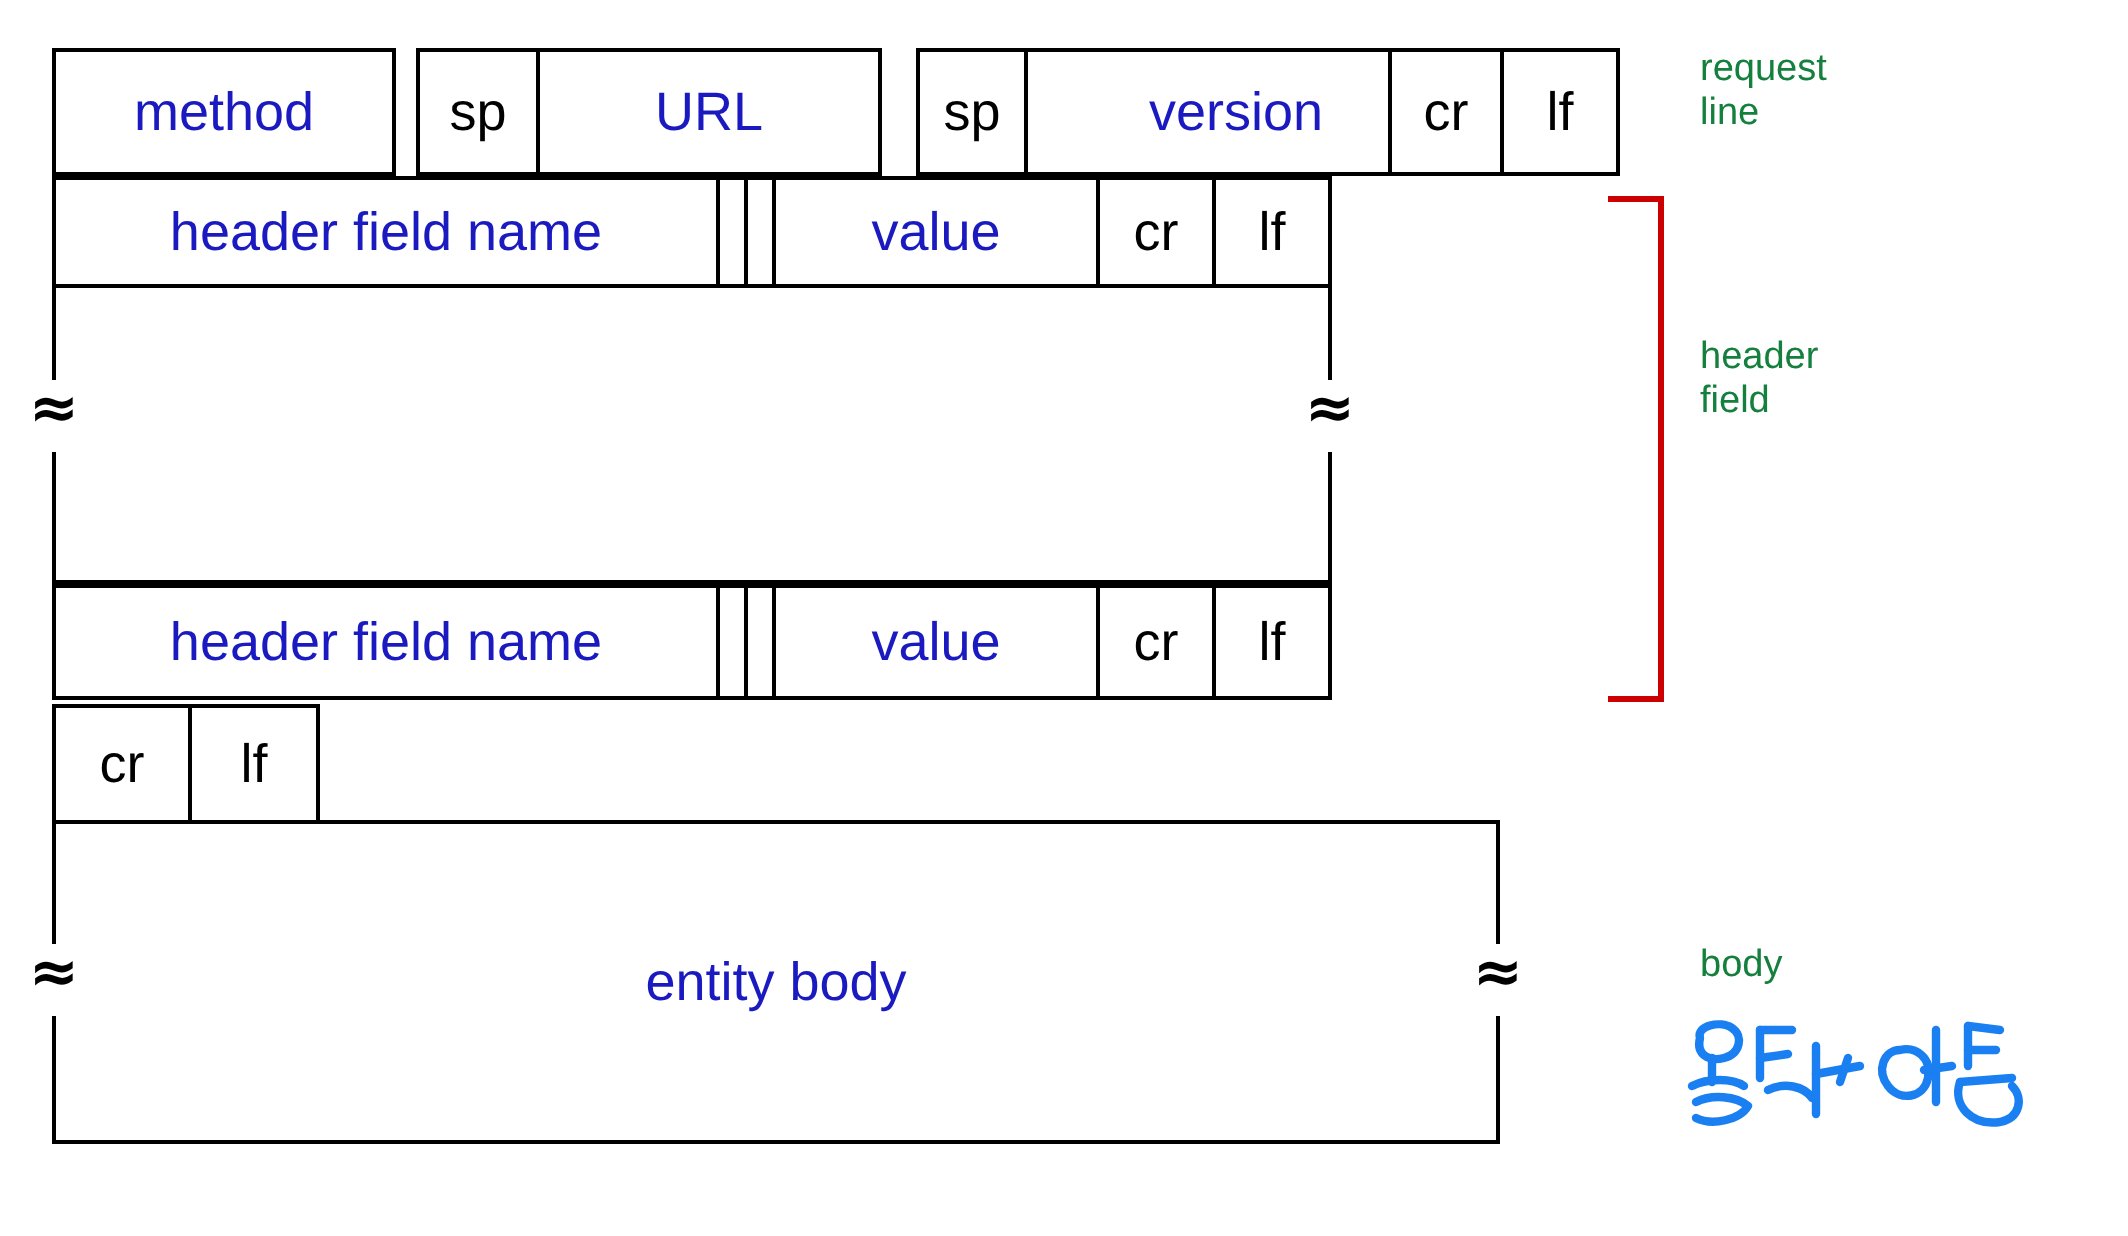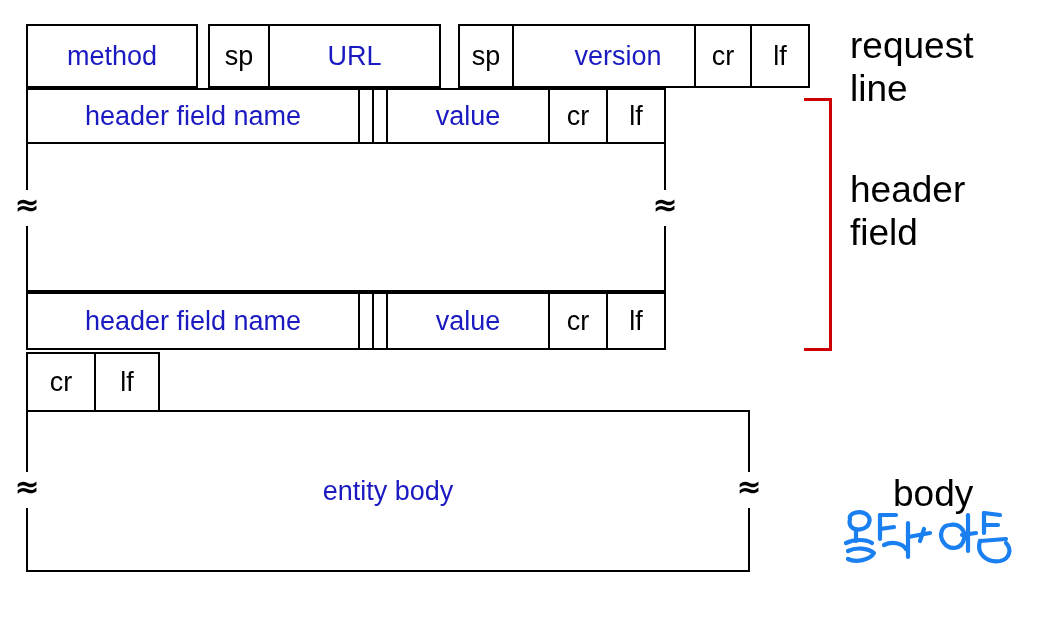--- a/index.html
+++ b/index.html
@@ -57,22 +57,22 @@
     color: #000000;
     background: #ffffff;
     line-height: 1;
     text-align: center;
     font-family: "DejaVu Sans", sans-serif;
   }
 
   
   .red-label {
     position: absolute;
-    color: #000000;
-    font-size: 37px;
+    color: #15803d;
+    font-size: 19px;
     line-height: 1.17;
     white-space: pre-line;
   }
 
   
   .brace {
     position: absolute;
   }
   .brace .bv {
     position: absolute;
@@ -147,21 +147,21 @@
 
   <div class="brace" style="left:804px; top:98px; width:28px; height:253px;">
     <div class="bt"></div>
     <div class="bv"></div>
     <div class="bb"></div>
   </div>
 
   <div class="red-label" style="left:850px; top:168px;">header
 field</div>
 
-  <div class="red-label" style="left:850px; top:472px;margin-left:43px;">body</div>
+  <div class="red-label" style="left:850px; top:472px;">body</div>
 
   <div class="handwriting" style="left:840px; top:505px;" title="handwritten annotation">
     <svg width="180" height="75" viewBox="0 0 180 75">
       <g fill="none" stroke="#1a7ff0" stroke-width="4.2" stroke-linecap="round" stroke-linejoin="round">
 
         <path d="M10 14 C8 8, 20 5, 26 9 C32 13, 30 22, 22 24 C14 26, 8 22, 10 14 Z"></path>
         <path d="M16 24 L16 36"></path>
         <path d="M6 38 C14 34, 26 34, 32 38"></path>
         <path d="M8 46 C16 42, 28 43, 34 48 C30 55, 16 58, 8 54"></path>
 

